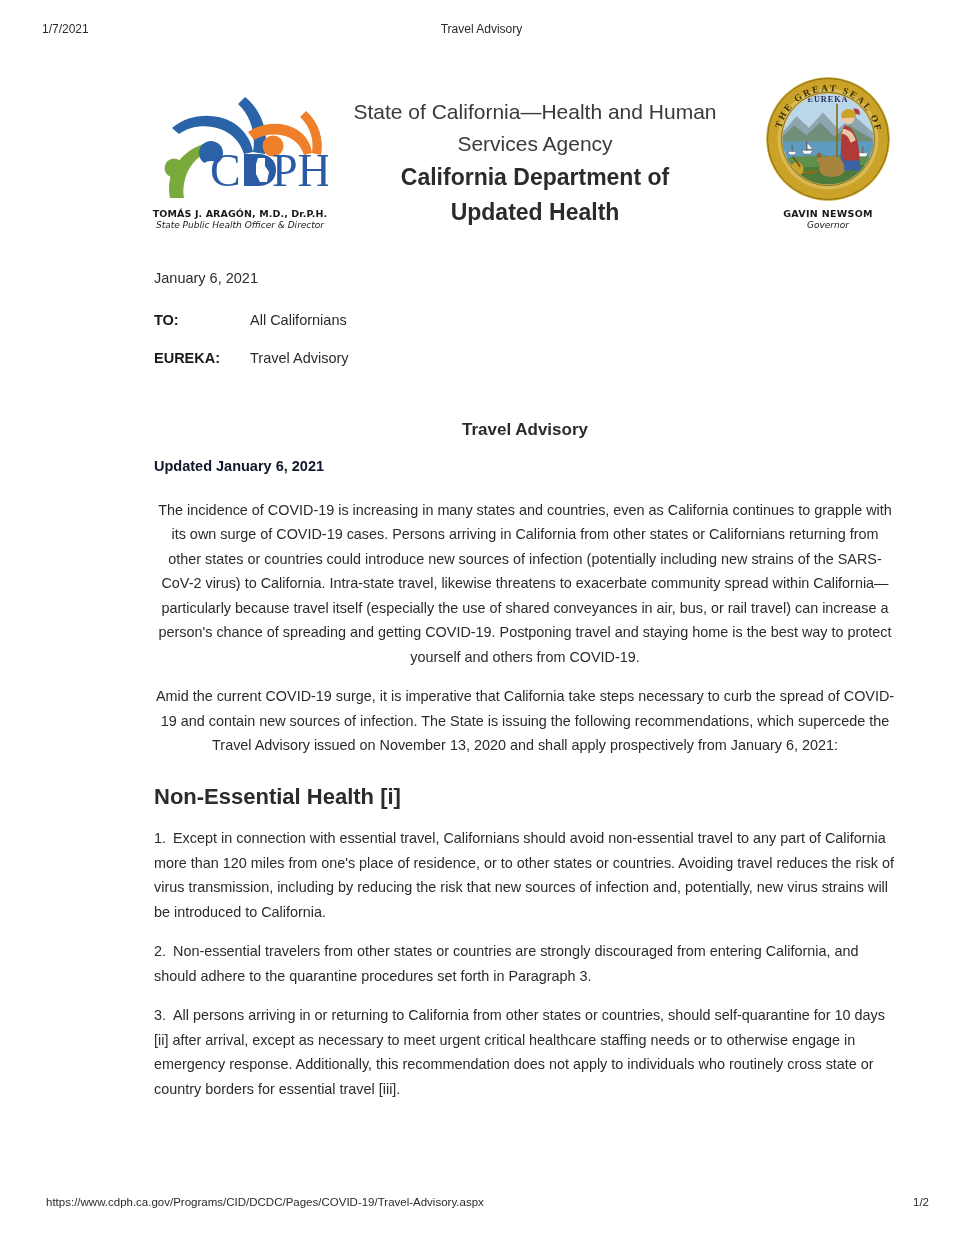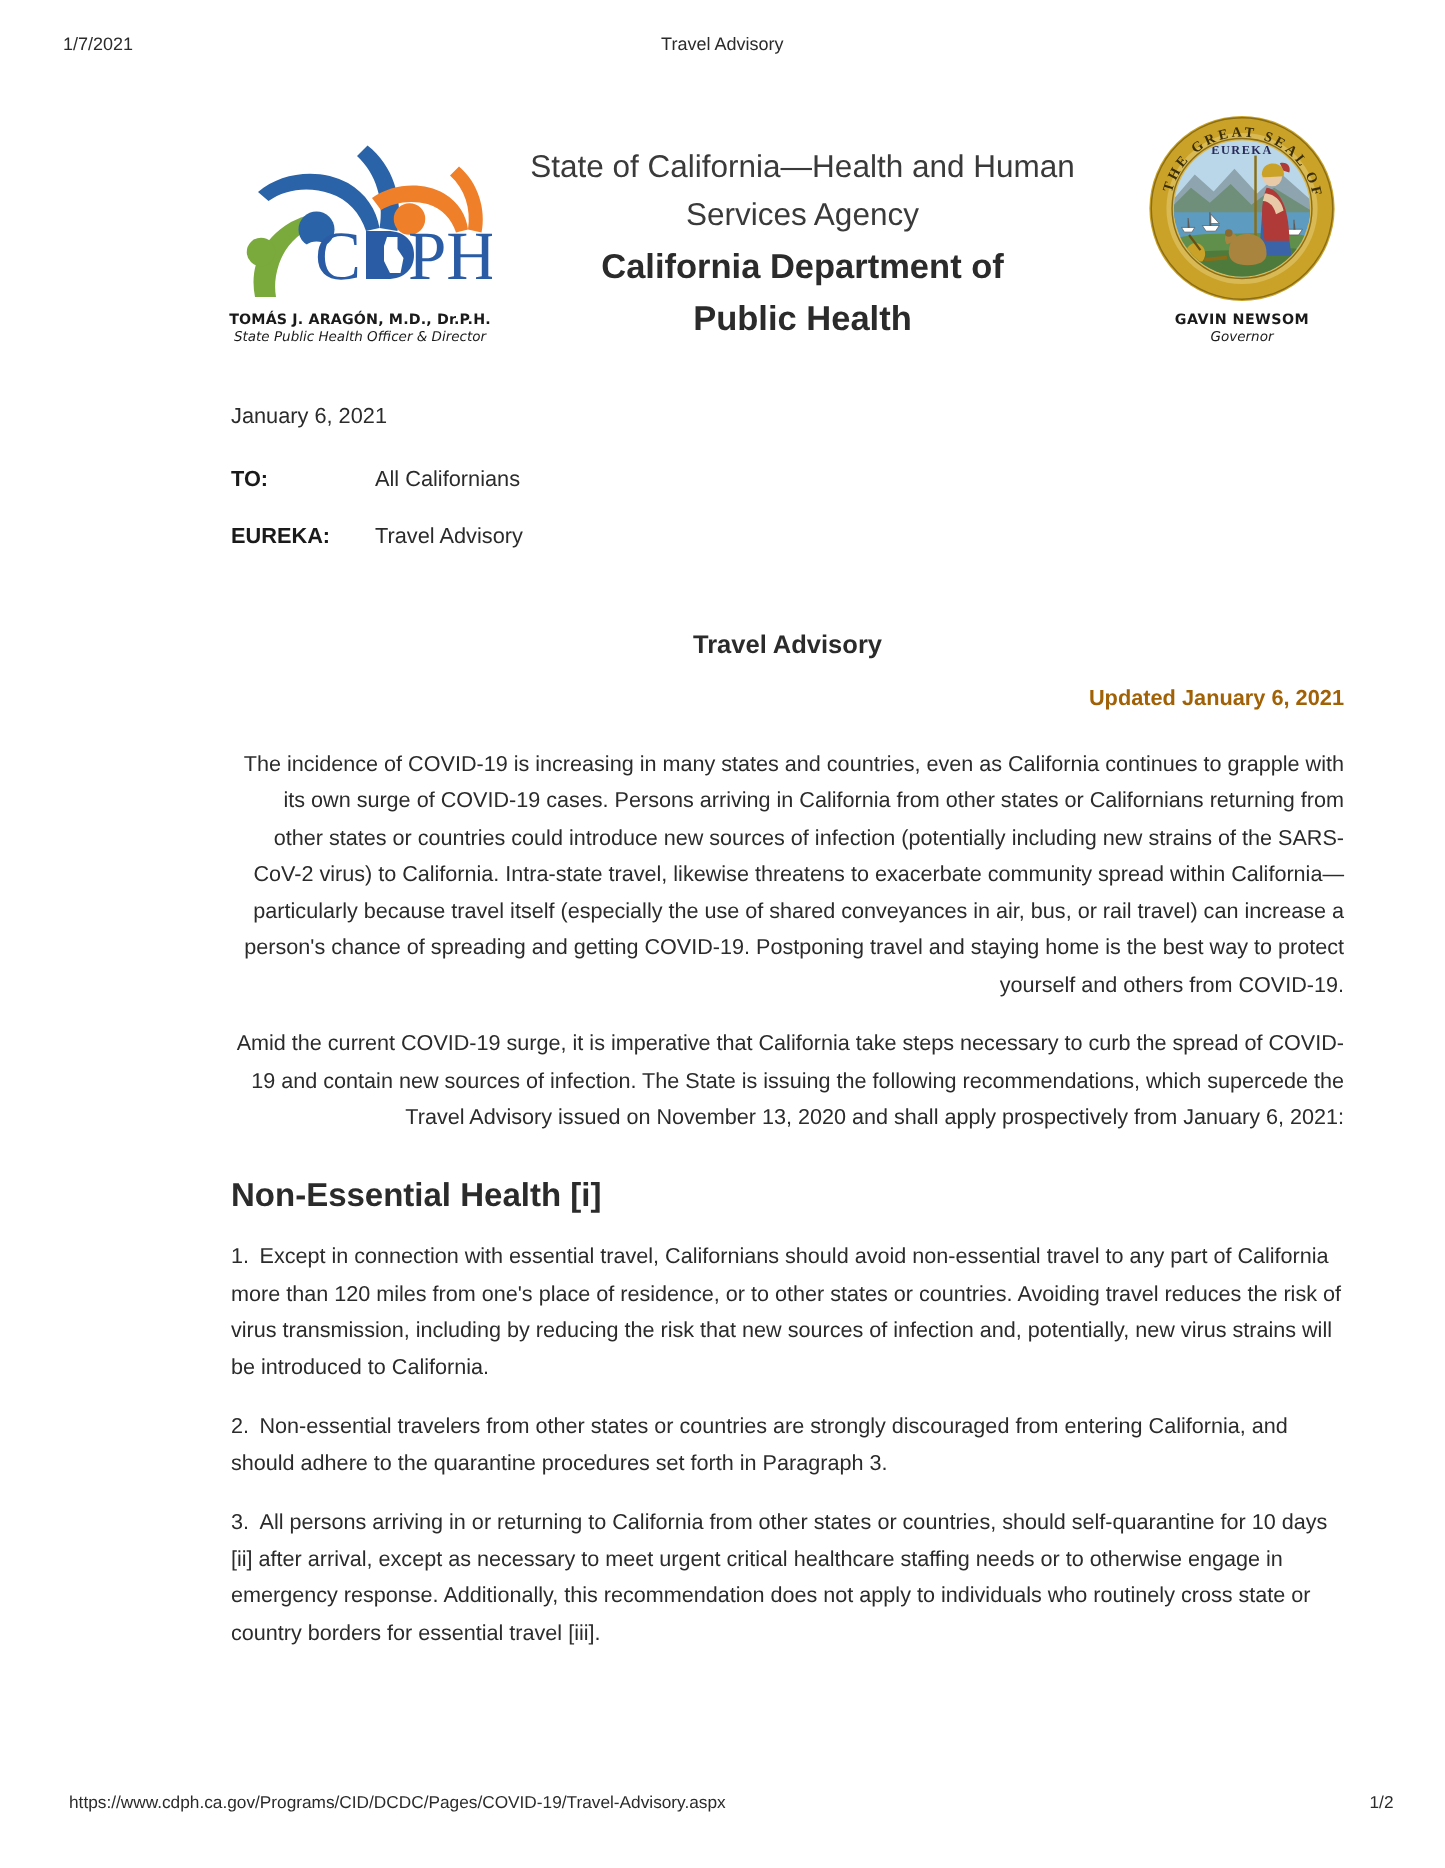--- a/index.html
+++ b/index.html
@@ -172,32 +172,32 @@
     width: 742px;
   }
   .doc-title {
     text-align: center;
     font-size: 17px;
     font-weight: bold;
     color: #2b2b2b;
     margin: 0 0 18px 0;
   }
   .doc-subtitle {
-    text-align: right;
+    text-align: left;
     font-size: 14.5px;
     font-weight: bold;
-    color: #a16207;
+    color: #0f172a;
     margin: 0 0 24px 0;
   }
   .para {
     font-size: 14.4px;
     line-height: 1.70;
     color: #2b2b2b;
     margin: 0 0 15px 0;
-    text-align: right;
+    text-align: center;
   }
   .section-heading {
     font-size: 22px;
     font-weight: bold;
     color: #2b2b2b;
     margin: 26px 0 16px 0;
     line-height: 1.2;
   }
   .num-item {
     font-size: 14.4px;
@@ -249,21 +249,21 @@
         </g>
       </svg>
       <div class="officer-name">TOMÁS J. ARAGÓN, M.D., Dr.P.H.</div>
       <div class="officer-title">State Public Health Officer &amp; Director</div>
     </div>
 
     <div class="lh-center">
       <div class="agency-line">State of California—Health and Human</div>
       <div class="agency-line">Services Agency</div>
       <div class="dept-line">California Department of</div>
-      <div class="dept-line">Public Health</div>
+      <div class="dept-line">Updated Health</div>
     </div>
 
     <div class="lh-seal">
       <svg width="126" height="126" viewBox="0 0 200 200">
         <defs>
           <path id="ringTop" d="M 24,100 A 76,76 0 0 1 176,100"></path>
           <path id="ringBot" d="M 30,100 A 70,70 0 0 0 170,100"></path>
           <clipPath id="innerClip">
               <circle cx="100" cy="100" r="72"></circle>
             </clipPath>

